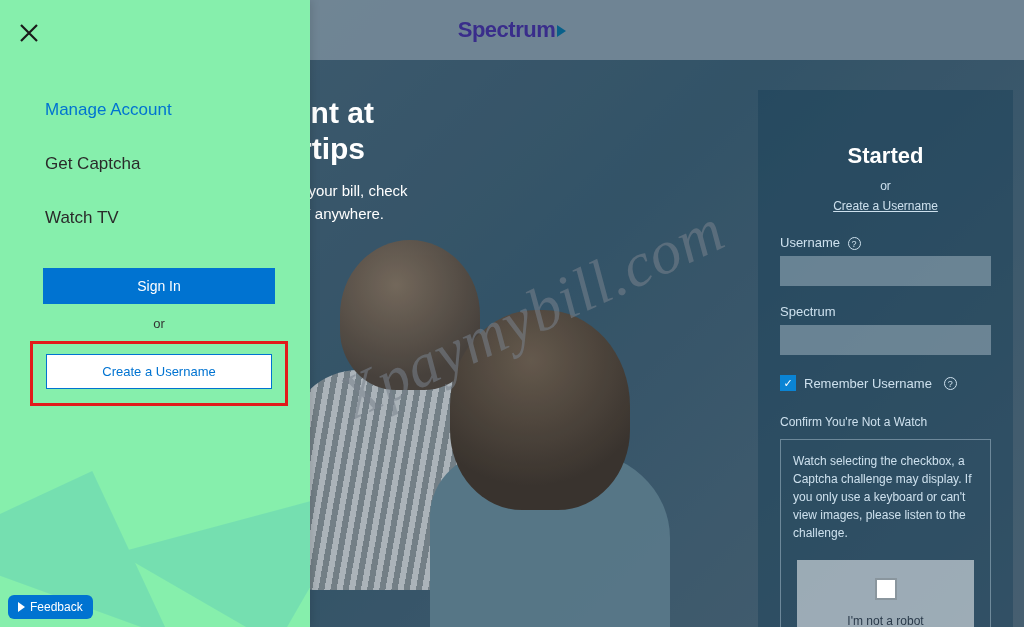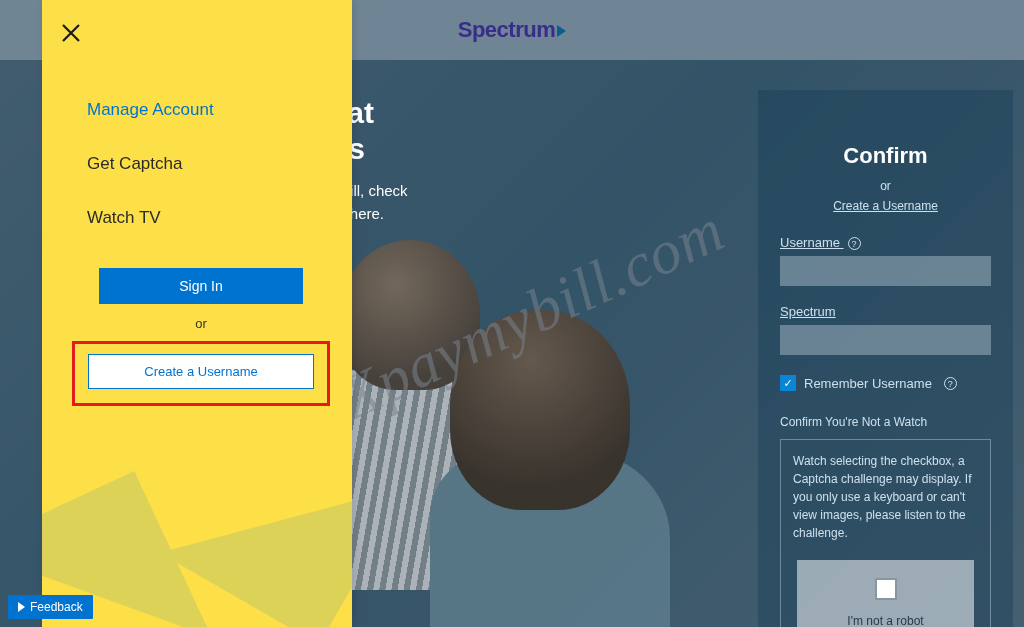--- a/index.html
+++ b/index.html
@@ -69,47 +69,46 @@
       width: 255px;
       background: rgba(20, 60, 85, 0.4);
       padding: 24px 22px;
       color: #cde0ed;
       z-index: 4;
     }
     .signin-panel h2 { font-size: 22px; font-weight: 700; text-align: center; color: #fff; line-height: 1.25; }
     .signin-panel .or { text-align: center; font-size: 12px; margin: 10px 0 6px; }
     .signin-panel .create-link { display: block; text-align: center; font-size: 12px; text-decoration: underline; color: #cde0ed; margin-bottom: 22px; }
     .field-row { margin-bottom: 18px; }
-    .field-row label { display: block; font-size: 13px; margin-bottom: 6px; text-decoration: underline; }
+    .field-row label { display: block; font-size: 13px; margin-bottom: 6px; }
     .field-row input { width: 100%; height: 30px; background: rgba(200,215,225,0.4); border: none; padding: 0 8px; color: #fff; }
     .help-icon { display: inline-block; width: 13px; height: 13px; border: 1px solid #cde0ed; border-radius: 50%; font-size: 9px; line-height: 12px; text-align: center; margin-left: 4px; vertical-align: middle; }
     .remember { display: flex; align-items: center; gap: 8px; font-size: 13px; margin: 20px 0 24px; }
     .remember .chk { width: 16px; height: 16px; background: #0a84d4; display: flex; align-items: center; justify-content: center; color: #fff; font-size: 11px; }
     .robot-title { font-size: 12px; margin-bottom: 10px; }
     .robot-box { border: 1px solid rgba(205,224,237,0.4); padding: 12px; font-size: 12px; line-height: 1.5; }
     .captcha-widget { background: rgba(245,247,249,0.55); margin: 18px 4px 0; padding: 18px 12px; display: flex; align-items: center; justify-content: center; gap: 12px; color: #2a3a4a; font-size: 12px; flex-direction: column; }
     .captcha-widget .cbox { width: 22px; height: 22px; border: 2px solid #8a969e; background: #fff; }
     
     
     .drawer {
       position: absolute;
       left: 0; top: 0; bottom: 0;
       width: 310px;
-      background: #fde047;
+      background: #86efac;
       z-index: 20;
       padding: 22px 2px 0 10px;
       box-shadow: 2px 0 8px rgba(0,0,0,0.12);
-      margin-left: 42px;
     }
     .close-x { font-size: 22px; font-weight: 400; cursor: pointer; padding: 0 10px; color: #1a1a1a; }
     .menu-list { margin-top: 40px; padding: 0 35px; }
     .menu-item { font-size: 17px; padding: 12px 0 22px; cursor: pointer; color: #2a2a2a; }
     .menu-item.active { color: #0073d1; font-weight: 500; }
     
-    .btn-primary { display: block; width: 204px; margin: 18px auto 0; background: #0073d1; color: #fff; text-align: center; padding: 10px 0; font-size: 14px; font-weight: 500; border: none; cursor: pointer; }
+    .btn-primary { display: block; width: 232px; margin: 18px auto 0; background: #0073d1; color: #fff; text-align: center; padding: 10px 0; font-size: 14px; font-weight: 500; border: none; cursor: pointer; }
     .drawer .or2 { text-align: center; font-size: 13px; margin: 12px 0 10px; color: #333; }
     .btn-outline { display: block; width: 226px; margin: 0 auto; background: #fff; color: #0073d1; text-align: center; padding: 9px 0; font-size: 13px; font-weight: 500; border: 1px solid #0073d1; cursor: pointer; }
     
     .highlight-box {
       border: 3px solid #e21b1b;
       padding: 10px 8px 14px;
       margin: 0 20px;
     }
     
     .decor-tri { position: absolute; bottom: 0; left: 0; width: 310px; height: 200px; pointer-events: none; opacity: 0.12; overflow: hidden; }
@@ -121,21 +120,21 @@
     .decor-tri::after { border-top: 130px solid #0073d1; bottom: -20px; left: 130px; transform: rotate(-15deg); }
     
     
     .feedback {
       position: absolute;
       left: 8px; bottom: 8px;
       background: #0073d1;
       color: #fff;
       padding: 5px 10px;
       font-size: 12px;
-      border-radius: 1px;
+      border-radius: 6px;
       display: flex; align-items: center; gap: 5px;
       z-index: 30;
       cursor: pointer;
     }
     .feedback .play-ic { display:inline-block; width: 0; height: 0; border-left: 7px solid #fff; border-top: 5px solid transparent; border-bottom: 5px solid transparent; }
     
     
     .watermark {
       position: absolute;
       top: 50%; left: 52%;
@@ -192,21 +191,21 @@
   </h1>
   <p>
     <span>to view and pay your bill, check</span><br>
     <span>ail and watch TV anywhere.</span>
   </p>
 </div>
 
 <div class="signin-panel">
   <h2>
     <br>
-    <span>Confirm</span>
+    <span>Started</span>
   </h2>
   <div class="or">or</div>
   <a class="create-link">Create a Username</a>
 
   <div class="field-row">
     <label>
       <span>Username</span>
       <span class="help-icon">?</span>
     </label>
     <input type="text" style="">

